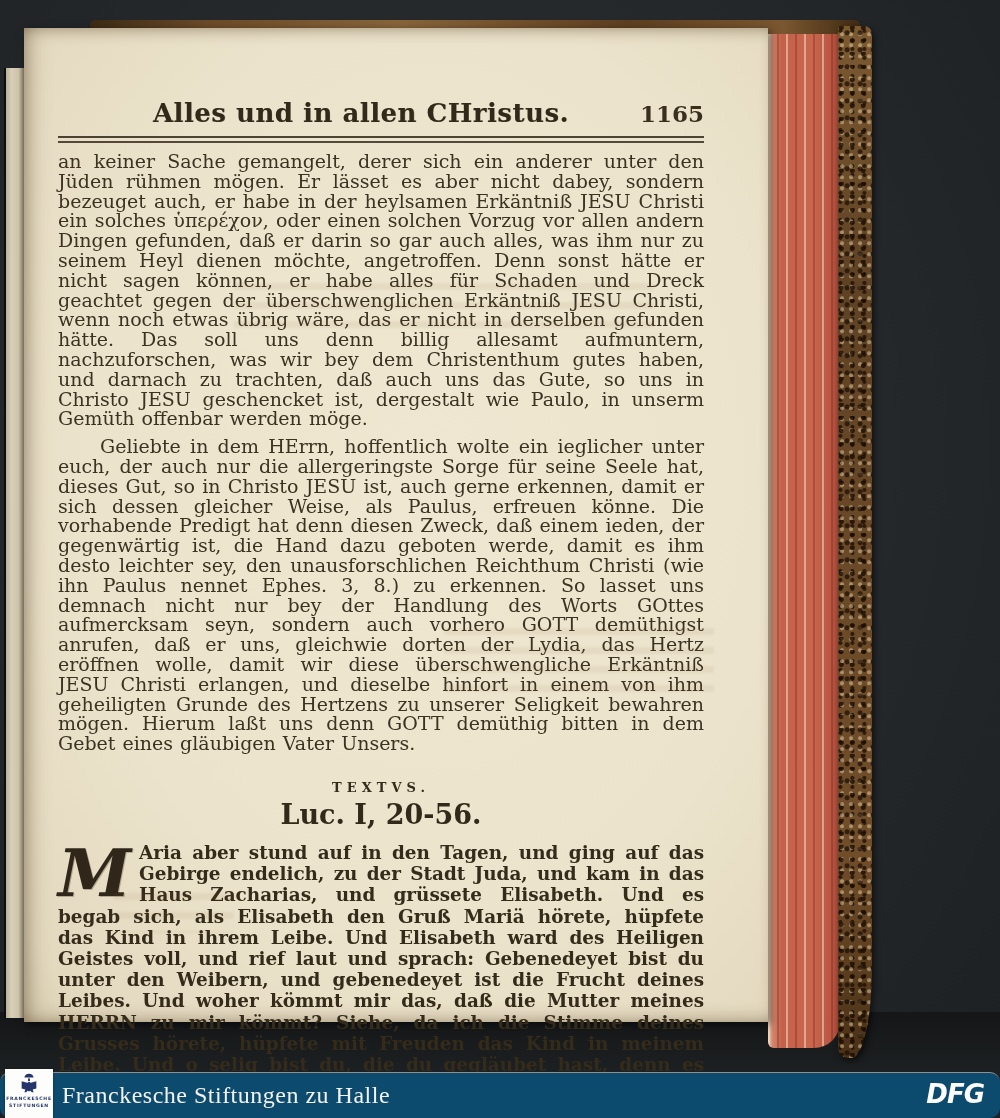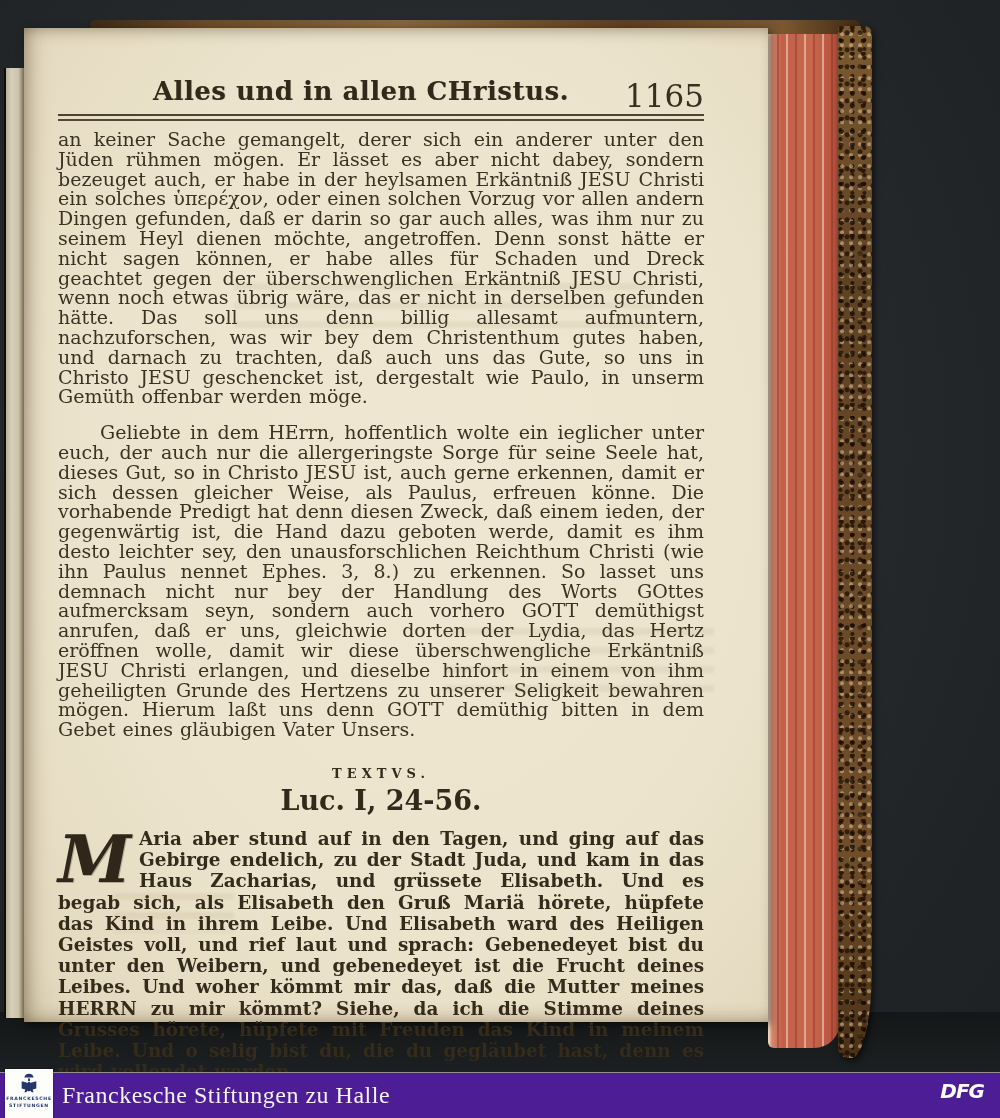--- a/index.html
+++ b/index.html
@@ -35,21 +35,21 @@
 
   
   .page {
     position:absolute; left:24px; top:28px; width:744px; height:994px;
     background:
       radial-gradient(ellipse at 55% 45%, #efe7d1 0%, #ece3cc 60%, #e3d9bf 92%, #d8cdb0 100%);
     box-shadow: inset 14px 0 22px -12px rgba(90,70,40,.55),
                 inset 0 10px 16px -10px rgba(90,70,40,.5),
                 inset 0 -12px 18px -12px rgba(90,70,40,.45),
                 2px 3px 8px rgba(0,0,0,.55);
-    padding:48px 64px 0 34px;
+    padding:70px 64px 0 34px;
     color:#38301f;
   }
 
   
   .fore-edge {
     position:absolute; left:768px; top:34px; width:72px; height:1014px;
     background:
       repeating-linear-gradient(90deg,
         rgba(245,220,195,.55) 0 2px, rgba(245,220,195,0) 2px 9px,
         rgba(120,35,22,.35) 9px 11px, rgba(120,35,22,0) 11px 18px),
@@ -71,32 +71,32 @@
   }
 
   
   .page-header { position:relative; height:34px; margin-bottom:4px; }
   .running-title {
     position:absolute; left:0; right:40px; text-align:center;
     font-size:26px; font-weight:700; letter-spacing:.5px;
     color:#33291a; text-shadow:.4px .4px 0 rgba(50,40,20,.35);
   }
   .page-number {
-    position:absolute; right:0; top:2px; font-size:31px; font-weight:400; color:#3a2f1e;text-align:center;
+    position:absolute; right:0; top:2px; font-size:23px; font-weight:700; color:#3a2f1e;text-align:center;
   }
   .double-rule {
     height:7px; border-top:2.6px solid #3c3222; border-bottom:2.4px solid #44392a;
     margin-bottom:9px; opacity:.9;
   }
 
   .body-par {
     font-size:19px; line-height:19.8px; text-align:justify;
     color:#3b3222; word-spacing:1px;
   }
-  .body-par.indent { text-indent:42px; margin-top:16px; }
+  .body-par.indent { text-indent:42px; margin-top:8px; }
 
   .textus-block { text-align:center; margin-top:26px; }
   .textus-label { font-size:13px; font-weight:700; letter-spacing:5px; color:#362c1c; }
   .pericope-ref { font-size:27px; font-weight:700; margin-top:4px; color:#33291a; }
 
   .bible-par {
     margin-top:12px; font-size:18.4px; font-weight:700; line-height:21.2px;
     text-align:justify; color:#352b1a; word-spacing:1.5px;
   }
   .drop-cap {
@@ -117,39 +117,39 @@
     position:absolute; pointer-events:none; opacity:.14; filter:blur(1.1px);
     background: repeating-linear-gradient(180deg, rgba(130,100,55,.55) 0 7px, rgba(130,100,55,0) 7px 19px);
   }
   .ghost.g1 { left:210px; top:255px; width:420px; height:46px; }
   .ghost.g2 { left:420px; top:600px; width:270px; height:70px; }
   .ghost.g3 { left:90px; top:865px; width:120px; height:40px; }
 
   
   .footer-bar {
     position:absolute; left:0; bottom:0; width:1000px; height:46px;
-    background:#4c1d95; border-top:1px solid #8f8f8f;
+    background:#0c4a6e; border-top:1px solid #8f8f8f;border-radius:10px;
   }
   .institution-logo {
     position:absolute; left:5px; bottom:0; width:48px; height:49px;
     background:#fdfdfb; display:flex; flex-direction:column; align-items:center;
     justify-content:flex-start; padding-top:3px; cursor:pointer;
     box-shadow: 0 0 2px rgba(0,0,0,.4);
   }
   .logo-emblem { width:22px; height:22px; display:block; }
   .logo-caption { font-family:"DejaVu Sans", sans-serif; font-size:4.6px; font-weight:700;
     letter-spacing:.7px; color:#25356b; line-height:6.5px; text-align:center; margin-top:2px; }
   .institution-name {
     position:absolute; left:62px; top:9px; font-family:"Liberation Serif", serif;
     font-size:24px; color:#f2f2f0; letter-spacing:.5px;
   }
   .dfg-logo {
     position:absolute; right:16px; top:6px;
     font-family:"DejaVu Sans", sans-serif; font-weight:700; font-style:italic;
-    font-size:20px; letter-spacing:-1px; color:#fcfcfc; cursor:pointer;
+    font-size:26px; letter-spacing:-1px; color:#fcfcfc; cursor:pointer;
   }
 </style>
 </head>
 <body>
 
 <div class="scan-area">
   <div class="bg-bottom-shadow"></div>
   <div class="top-page-edge"></div>
   <div class="facing-page-edge"></div>
   <div class="fore-edge"></div>
@@ -164,21 +164,21 @@
       <div class="running-title">Alles und in allen CHristus.</div>
       <div class="page-number">1165</div>
     </div>
     <div class="double-rule"></div>
 
     <p class="body-par">an keiner Sache gemangelt, derer sich ein anderer unter den Jüden rühmen mögen. Er lässet es aber nicht dabey, sondern bezeuget auch, er habe in der heylsamen Erkäntniß JESU Christi ein solches ὑπερέχον, oder einen solchen Vorzug vor allen andern Dingen gefunden, daß er darin so gar auch alles, was ihm nur zu seinem Heyl dienen möchte, angetroffen. Denn sonst hätte er nicht sagen können, er habe alles für Schaden und Dreck geachtet gegen der überschwenglichen Erkäntniß JESU Christi, wenn noch etwas übrig wäre, das er nicht in derselben gefunden hätte. Das soll uns denn billig allesamt aufmuntern, nachzuforschen, was wir bey dem Christenthum gutes haben, und darnach zu trachten, daß auch uns das Gute, so uns in Christo JESU geschencket ist, dergestalt wie Paulo, in unserm Gemüth offenbar werden möge.</p>
     <p class="body-par indent">Geliebte in dem HErrn, hoffentlich wolte ein ieglicher unter euch, der auch nur die allergeringste Sorge für seine Seele hat, dieses Gut, so in Christo JESU ist, auch gerne erkennen, damit er sich dessen gleicher Weise, als Paulus, erfreuen könne. Die vorhabende Predigt hat denn diesen Zweck, daß einem ieden, der gegenwärtig ist, die Hand dazu geboten werde, damit es ihm desto leichter sey, den unausforschlichen Reichthum Christi (wie ihn Paulus nennet Ephes. 3, 8.) zu erkennen. So lasset uns demnach nicht nur bey der Handlung des Worts GOttes aufmercksam seyn, sondern auch vorhero GOTT demüthigst anrufen, daß er uns, gleichwie dorten der Lydia, das Hertz eröffnen wolle, damit wir diese überschwengliche Erkäntniß JESU Christi erlangen, und dieselbe hinfort in einem von ihm geheiligten Grunde des Hertzens zu unserer Seligkeit bewahren mögen. Hierum laßt uns denn GOTT demüthig bitten in dem Gebet eines gläubigen Vater Unsers.</p>
 
     <div class="textus-block">
       <div class="textus-label">TEXTVS.</div>
-      <div class="pericope-ref">Luc. I, 24-56.</div>
+      <div class="pericope-ref">Luc. I, 20-56.</div>
     </div>
 
     <p class="bible-par"><span class="drop-cap">M</span><span>Aria aber stund auf in den Tagen, und ging auf das Gebirge endelich, zu der Stadt Juda, und kam in das Haus Zacharias, und grüssete Elisabeth. Und es begab sich, als Elisabeth den Gruß Mariä hörete, hüpfete das Kind in ihrem Leibe. Und Elisabeth ward des Heiligen Geistes voll, und rief laut und sprach: Gebenedeyet bist du unter den Weibern, und gebenedeyet ist die Frucht deines Leibes. Und woher kömmt mir das, daß die Mutter meines HERRN zu mir kömmt? Siehe, da ich die Stimme deines Grusses hörete, hüpfete mit Freuden das Kind in meinem Leibe. Und o selig bist du, die du gegläubet hast, denn es wird vollendet werden,</span></p>
 
     <div class="signature-row">
       <div class="signature-mark">Hhhh hhh 3</div>
       <div class="catchword">was</div>
     </div>
   </div>
 </div>

